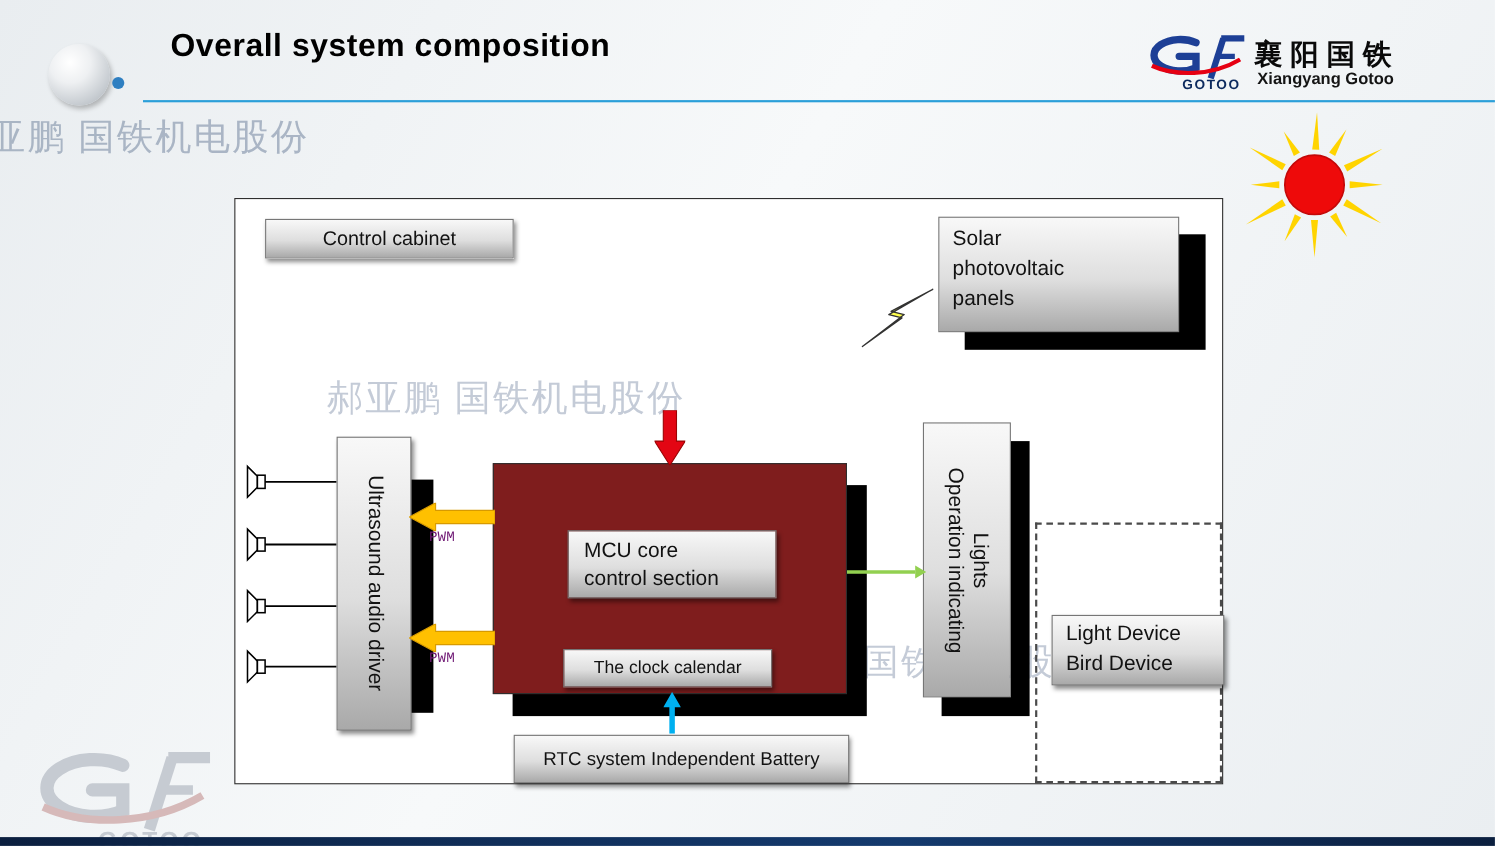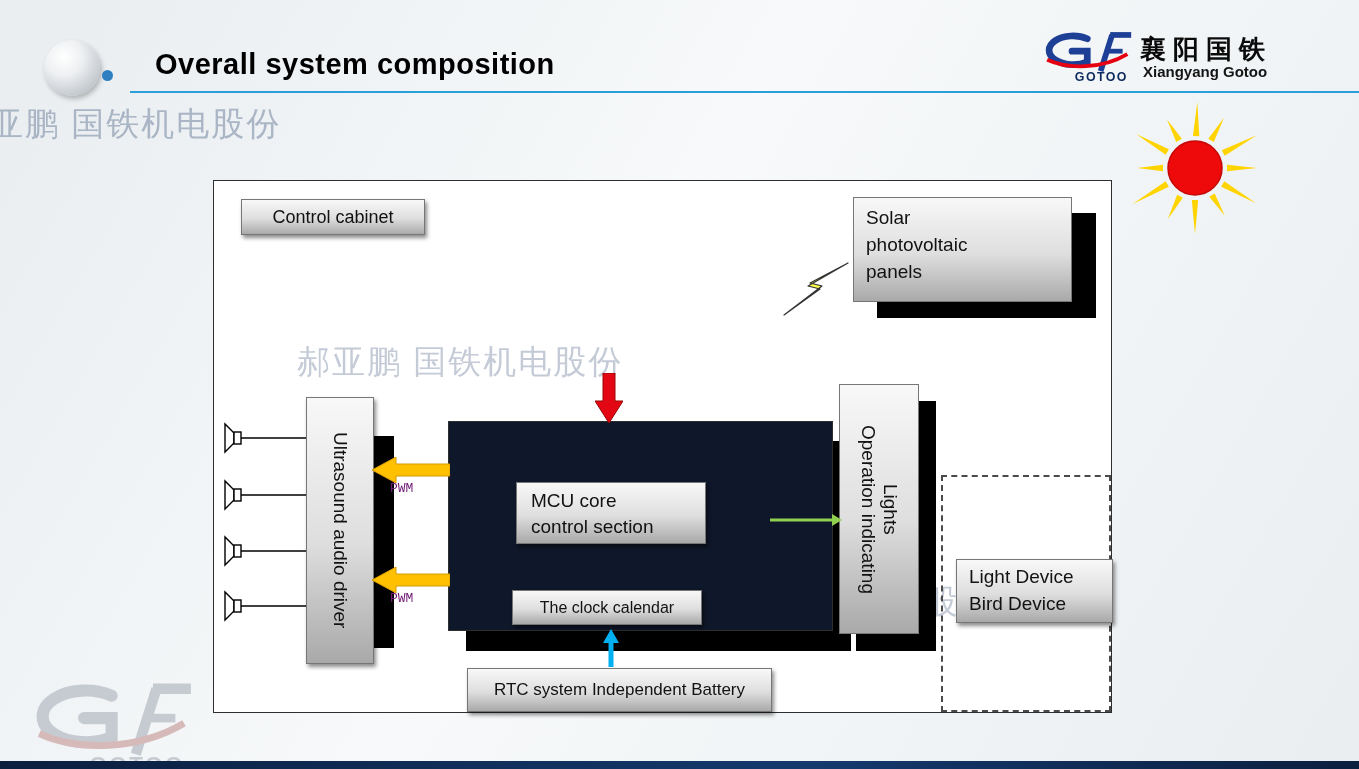--- a/index.html
+++ b/index.html
@@ -7,46 +7,46 @@
   .slide {
     position:relative; width:1359px; height:769px; overflow:hidden;
     background:linear-gradient(120deg,#e9edf0 0%,#f7f9fa 45%,#eaeef1 100%);
   }
   
   .sphere { position:absolute; left:44px; top:40px; width:56px; height:56px; border-radius:50%;
     background:radial-gradient(circle at 35% 30%, #ffffff 0%, #eef0f2 35%, #c9ced3 70%, #a8aeb5 100%);
     box-shadow:2px 3px 5px rgba(0,0,0,.25); }
   .blue-dot { position:absolute; left:102px; top:70px; width:11px; height:11px; border-radius:50%;
     background:#2f7fc1; }
-  .title { position:absolute; left:155px; top:48px; font-size:29px; font-weight:700; color:#000; letter-spacing:.5px; }
+  .title { position:absolute; left:155px; top:26px; font-size:29px; font-weight:700; color:#000; letter-spacing:.5px; }
   .title-rule { position:absolute; left:130px; top:91px; width:1229px; height:2px; background:#2b9fd9; }
   .logo-glyph { position:absolute; left:1030px; top:26px; width:105px; height:58px; }
   .logo-cn { position:absolute; left:1140px; top:32px; font-size:26px; font-weight:700; letter-spacing:7px; color:#0a0a0a; white-space:nowrap; }
   .logo-en { position:absolute; left:1143px; top:63px; font-size:15px; font-weight:700; color:#141414; }
   .sun { position:absolute; left:1122px; top:100px; width:150px; height:145px; }
   
   .wm { position:absolute; z-index:1; white-space:nowrap; font-size:33px; letter-spacing:2px; }
   .wm1 { left:-45px; top:102px; color:rgba(158,170,188,.85); }
   .wm2 { left:297px; top:340px; color:rgba(148,161,182,.55); }
   .wm3 { left:668px; top:580px; color:rgba(148,161,182,.55); }
   .wm-logo { position:absolute; left:8px; top:675px; width:190px; height:100px; z-index:1; }
   
   .canvas { position:absolute; left:213px; top:180px; width:899px; height:533px;
     background:#fff; border:1.5px solid #2e2e2e; }
   .gbox { position:absolute; z-index:2;
     background:linear-gradient(180deg,#f8f8f8 0%,#dedede 55%,#a9a9a9 100%);
     border:1px solid #767676; color:#121212; box-shadow:2px 3px 4px rgba(0,0,0,.45); }
   .center { display:flex; align-items:center; justify-content:center; text-align:center; }
-  .cc-label { left:27px; top:18px; width:184px; height:36px; font-size:18px; }
+  .cc-label { left:27px; top:18px; width:226px; height:36px; font-size:18px; }
   .solar { left:639px; top:16px; width:219px; height:105px; font-size:19px; line-height:1.42;
     padding:7px 58px 0 12px; box-shadow:24px 16px 0 #000; }
   .battery { left:224px; top:87px; width:345px; height:106px; font-size:19px; line-height:1.5;
     padding:0 6px; box-shadow:12px 20px 0 #000; }
-  .mcu { position:absolute; z-index:2; left:234px; top:240px; width:385px; height:210px;
-    background:#0f172a; border:1.5px solid #2e2e2e; box-shadow:18px 20px 0 #000; }
+  .mcu { position:absolute; z-index:2; left:234px; top:240px; width:322px; height:210px;
+    background:#7f1d1d; border:1.5px solid #2e2e2e; box-shadow:18px 20px 0 #000; }
   .mcu-core { left:67px; top:60px; width:190px; height:62px; font-size:19px; line-height:1.35; padding:5px 0 0 14px; }
   .clock { left:63px; top:168px; width:190px; height:35px; font-size:16px; }
   .rtc { left:253px; top:487px; width:305px; height:44px; font-size:17px; }
   .us-shadow { position:absolute; z-index:2; left:160px; top:255px; width:20px; height:212px; background:#000; }
   .ultra { left:92px; top:216px; width:68px; height:267px; font-size:19px; }
   .oper { left:625px; top:203px; width:80px; height:250px; font-size:19px; box-shadow:17px 17px 0 #000; }
   .vtext { writing-mode:vertical-lr; }
   .dashed { position:absolute; z-index:2; left:727px; top:294px; width:170px; height:237px;
     border:2px dashed #4a4a4a; background:transparent; }
   .bird { left:13px; top:82px; width:157px; height:64px; font-size:19px; line-height:1.4; padding:4px 0 0 12px; }

